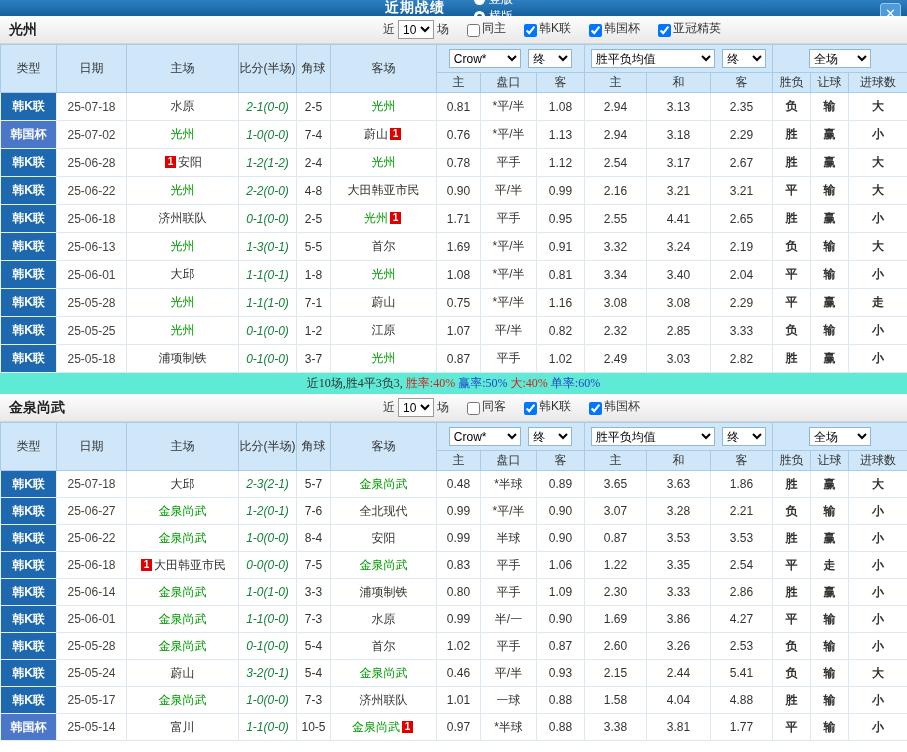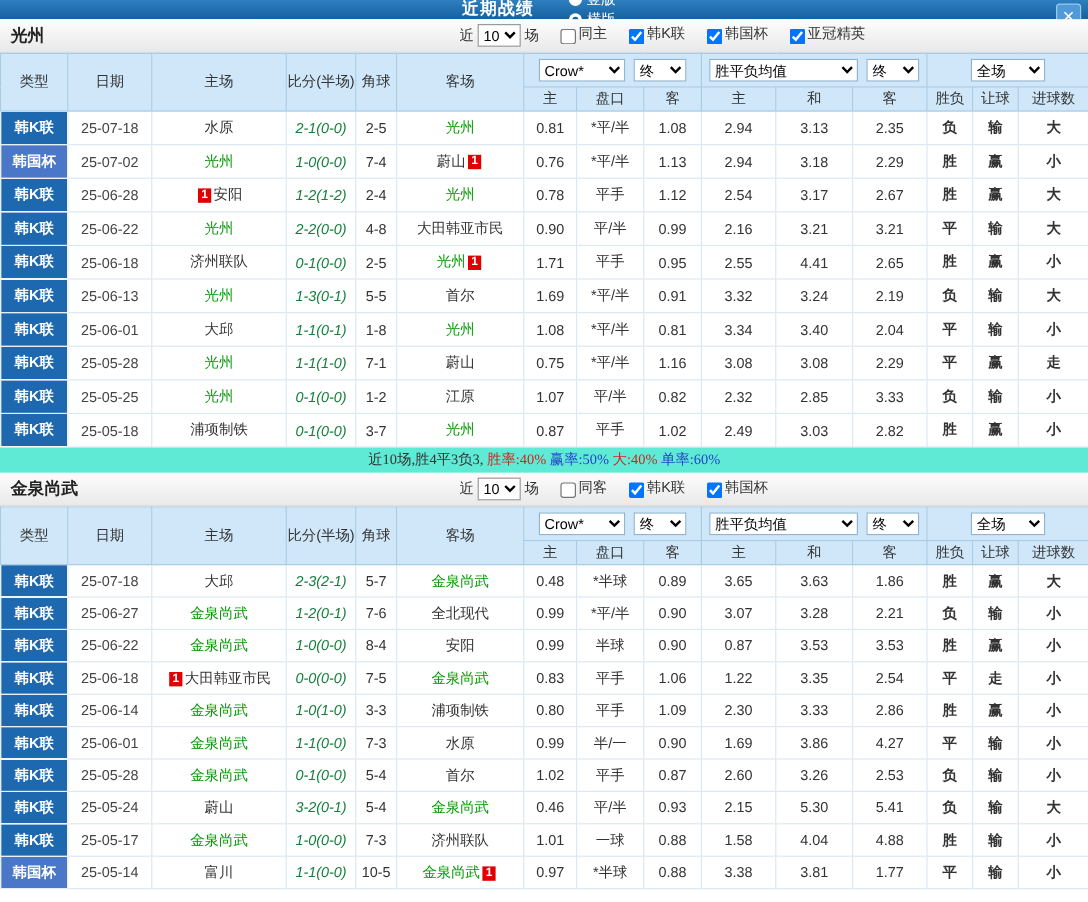--- a/index.html
+++ b/index.html
@@ -550,21 +550,21 @@
     <td class="c-type" style="background: rgb(30, 104, 176);">韩K联</td>
     <td class="c-date">25-05-24</td>
     <td class="c-home"><span>蔚山</span></td>
     <td class="c-score">3-2(0-1)</td>
     <td class="c-corner">5-4</td>
     <td class="c-away"><span class="team-green">金泉尚武</span></td>
     <td class="c-odd">0.46</td>
     <td class="c-hcap">平/半</td>
     <td class="c-odd">0.93</td>
     <td class="c-eu">2.15</td>
-    <td class="c-eu">5.30</td>
+    <td class="c-eu">2.44</td>
     <td class="c-eu">5.41</td>
     <td class="c-res res-green">负</td>
     <td class="c-res res-green">输</td>
     <td class="c-res res-red">大</td>
   </tr>
 
   <tr class="match-row">
     <td class="c-type" style="background: rgb(30, 104, 176);">韩K联</td>
     <td class="c-date">25-05-17</td>
     <td class="c-home"><span class="team-green">金泉尚武</span></td>

